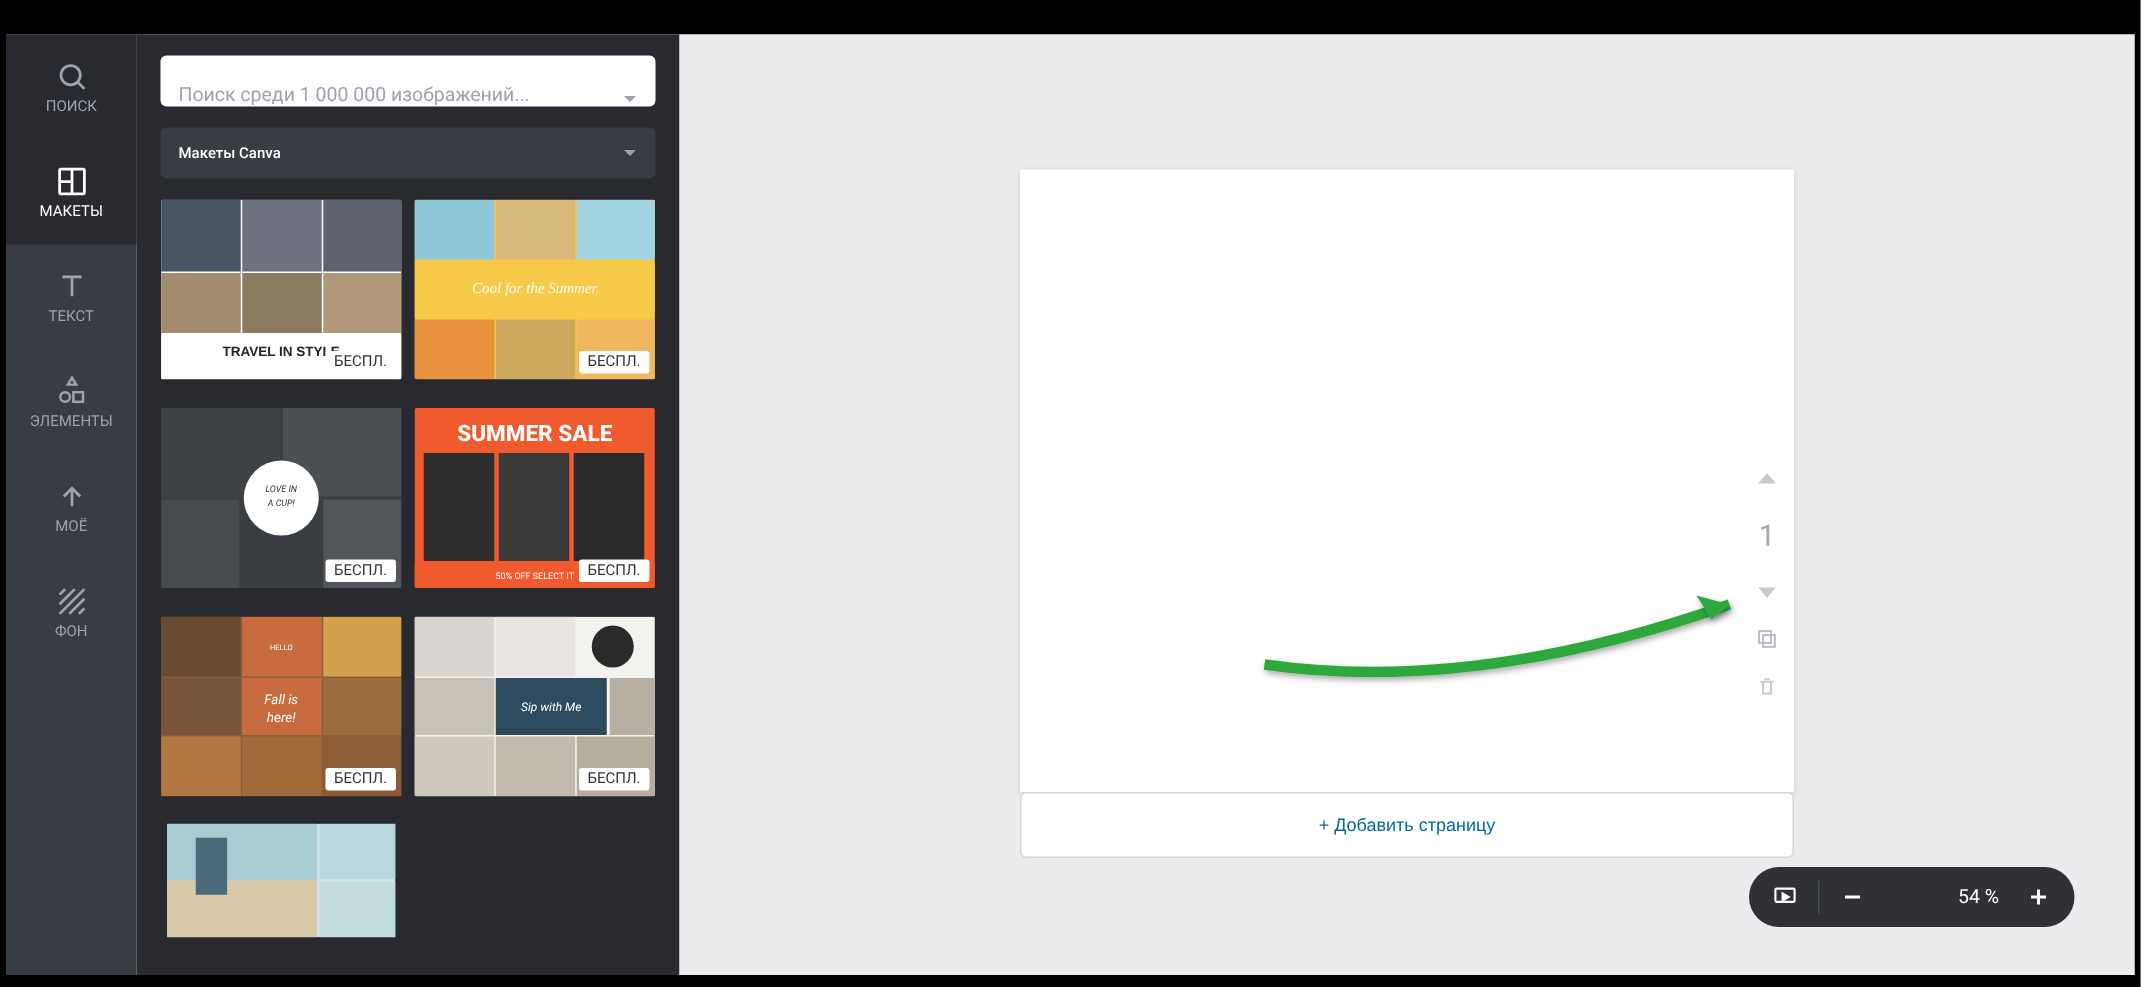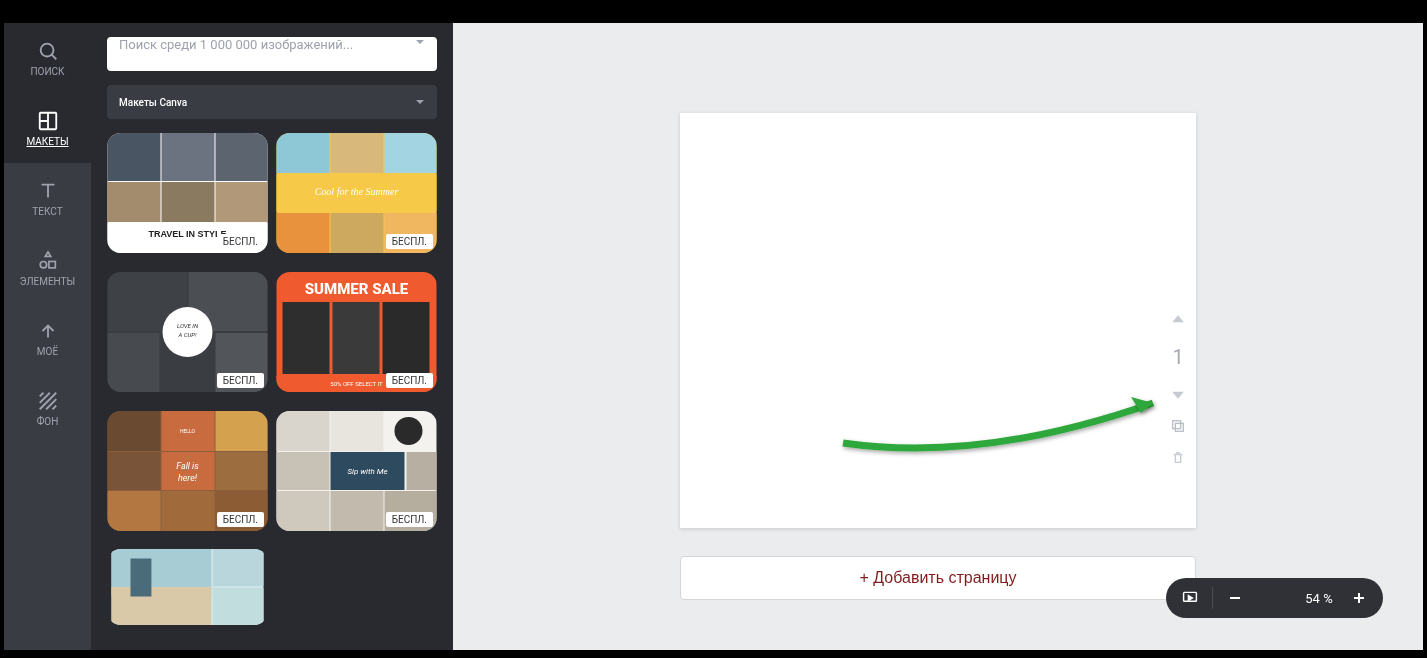--- a/index.html
+++ b/index.html
@@ -2,41 +2,41 @@
 <html><head>
 <meta charset="utf-8">
 <style>
 * { margin:0; padding:0; box-sizing:border-box; }
 body { font-family:-apple-system,BlinkMacSystemFont,"Segoe UI",Roboto,sans-serif; background:#000; overflow:hidden; width:1427px; height:658px; }
 .app { display:flex; width:1419px; height:627px; margin:23px 4px 8px 4px; background:#ebecee; position:relative; }
 
 
 .nav { width:87px; background:#3a3c44; display:flex; flex-direction:column; }
 .nav-item { display:flex; flex-direction:column; align-items:center; justify-content:center; height:70px; color:#9fa3ae; font-size:10px; cursor:pointer; gap:4px; }
-.nav-item.active { background:#282a30; color:#fff;text-decoration:underline; }
+.nav-item.active { background:#282a30; color:#fff; }
 .nav-item.dark { background:#282a30; }
 .nav-item svg { width:22px; height:22px; }
 
 
 .panel { width:362px; background:#282a30; padding:14px 16px; display:flex; flex-direction:column; gap:14px; }
-.search-box { background:#fff; border-radius:4px; height:34px; display:flex; align-items:flex-start; padding:0 12px; justify-content:space-between; cursor:pointer; }
+.search-box { background:#fff; border-radius:4px; height:34px; display:flex; align-items:flex-end; padding:0 12px; justify-content:space-between; cursor:pointer; }
 .search-box span { color:#9ea2ad; font-size:13px; }
 .search-box svg { width:10px; height:10px; fill:#9ea2ad; }
 .select-box { background:#3a3c44; border-radius:4px; height:34px; display:flex; align-items:center; padding:0 12px; justify-content:space-between; cursor:pointer; }
 .select-box span { color:#fff; font-size:10px; font-weight:500; }
 .select-box svg { width:10px; height:10px; fill:#9ea2ad; }
 .grid { display:grid; grid-template-columns:1fr 1fr; gap:8px; overflow-y:auto; flex:1; }
-.tile { position:relative; height:120px; border-radius:14px; overflow:hidden; cursor:pointer; }
+.tile { position:relative; height:120px; border-radius:2px; overflow:hidden; cursor:pointer; }
 .tile .badge { position:absolute; bottom:4px; right:4px; background:#fff; color:#333; font-size:10px; padding:2px 6px; border-radius:2px; }
 .tile svg, .tile .art { width:100%; height:100%; }
 
 
 .canvas-area { flex:1; background:#ebecee; display:flex; flex-direction:column; align-items:center; padding:90px 20px 20px; position:relative; }
 .canvas { width:516px; height:415px; background:#fff; box-shadow:0 1px 4px rgba(0,0,0,0.15); }
-.add-page { margin-top:28px; width:516px; height:44px; border:1px solid #d4d6da; background:#fff; color:#7f1d1d; font-size:16px; border-radius:4px; cursor:pointer; }
+.add-page { width:516px; height:44px; border:1px solid #d4d6da; background:#fff; color:#0369a1; font-size:12px; border-radius:4px; cursor:pointer; }
 
 
 .page-ctrl { position:absolute; right:238px; top:290px; display:flex; flex-direction:column; align-items:center; gap:18px; color:#b8bcc4; }
 .page-ctrl .num { font-size:20px; color:#a5a9b2; }
 .page-ctrl svg { width:14px; height:14px; cursor:pointer; }
 
 
 .zoom { position:absolute; right:40px; bottom:32px; background:#2f3137; border-radius:22px; height:40px; display:flex; align-items:center; padding:0 16px; gap:14px; color:#fff; font-size:13px; }
 .zoom svg { width:16px; height:16px; cursor:pointer; }
 .zoom .sep { width:1px; height:22px; background:#4a4d55; }

